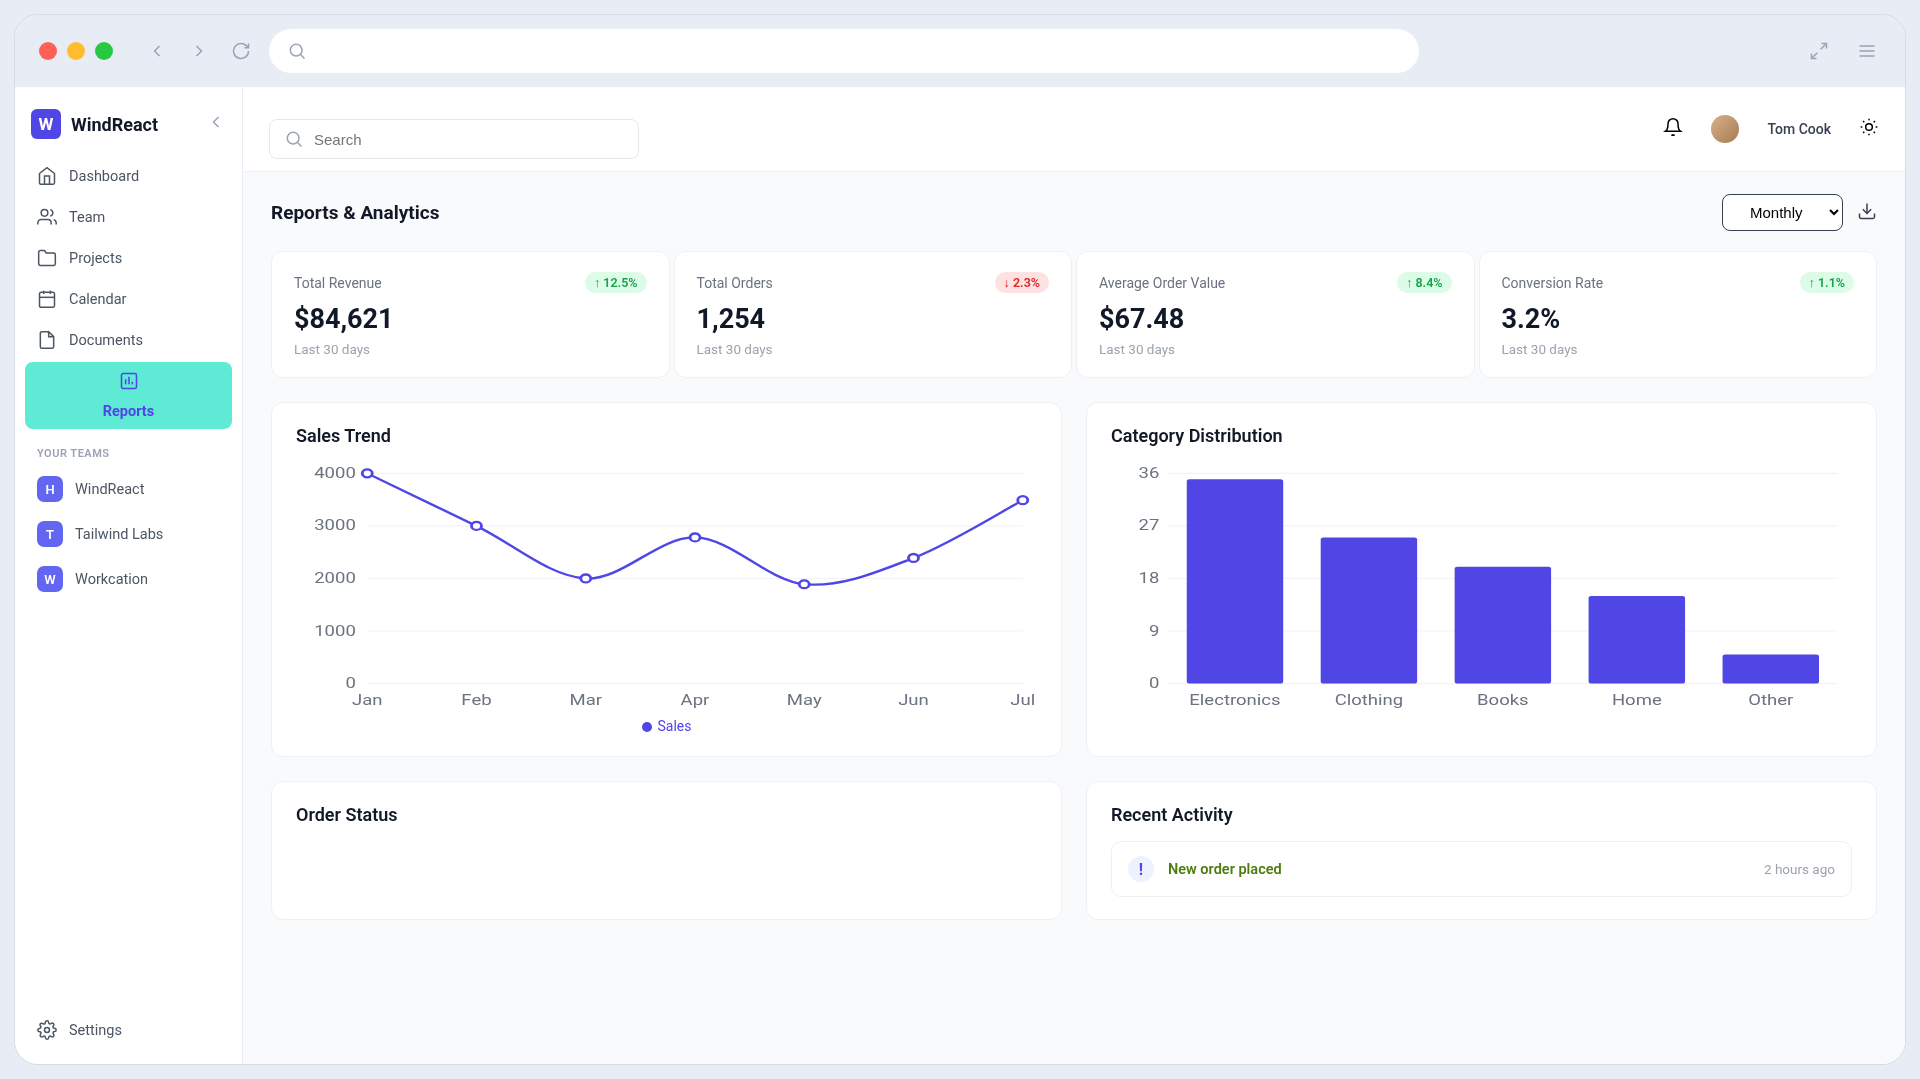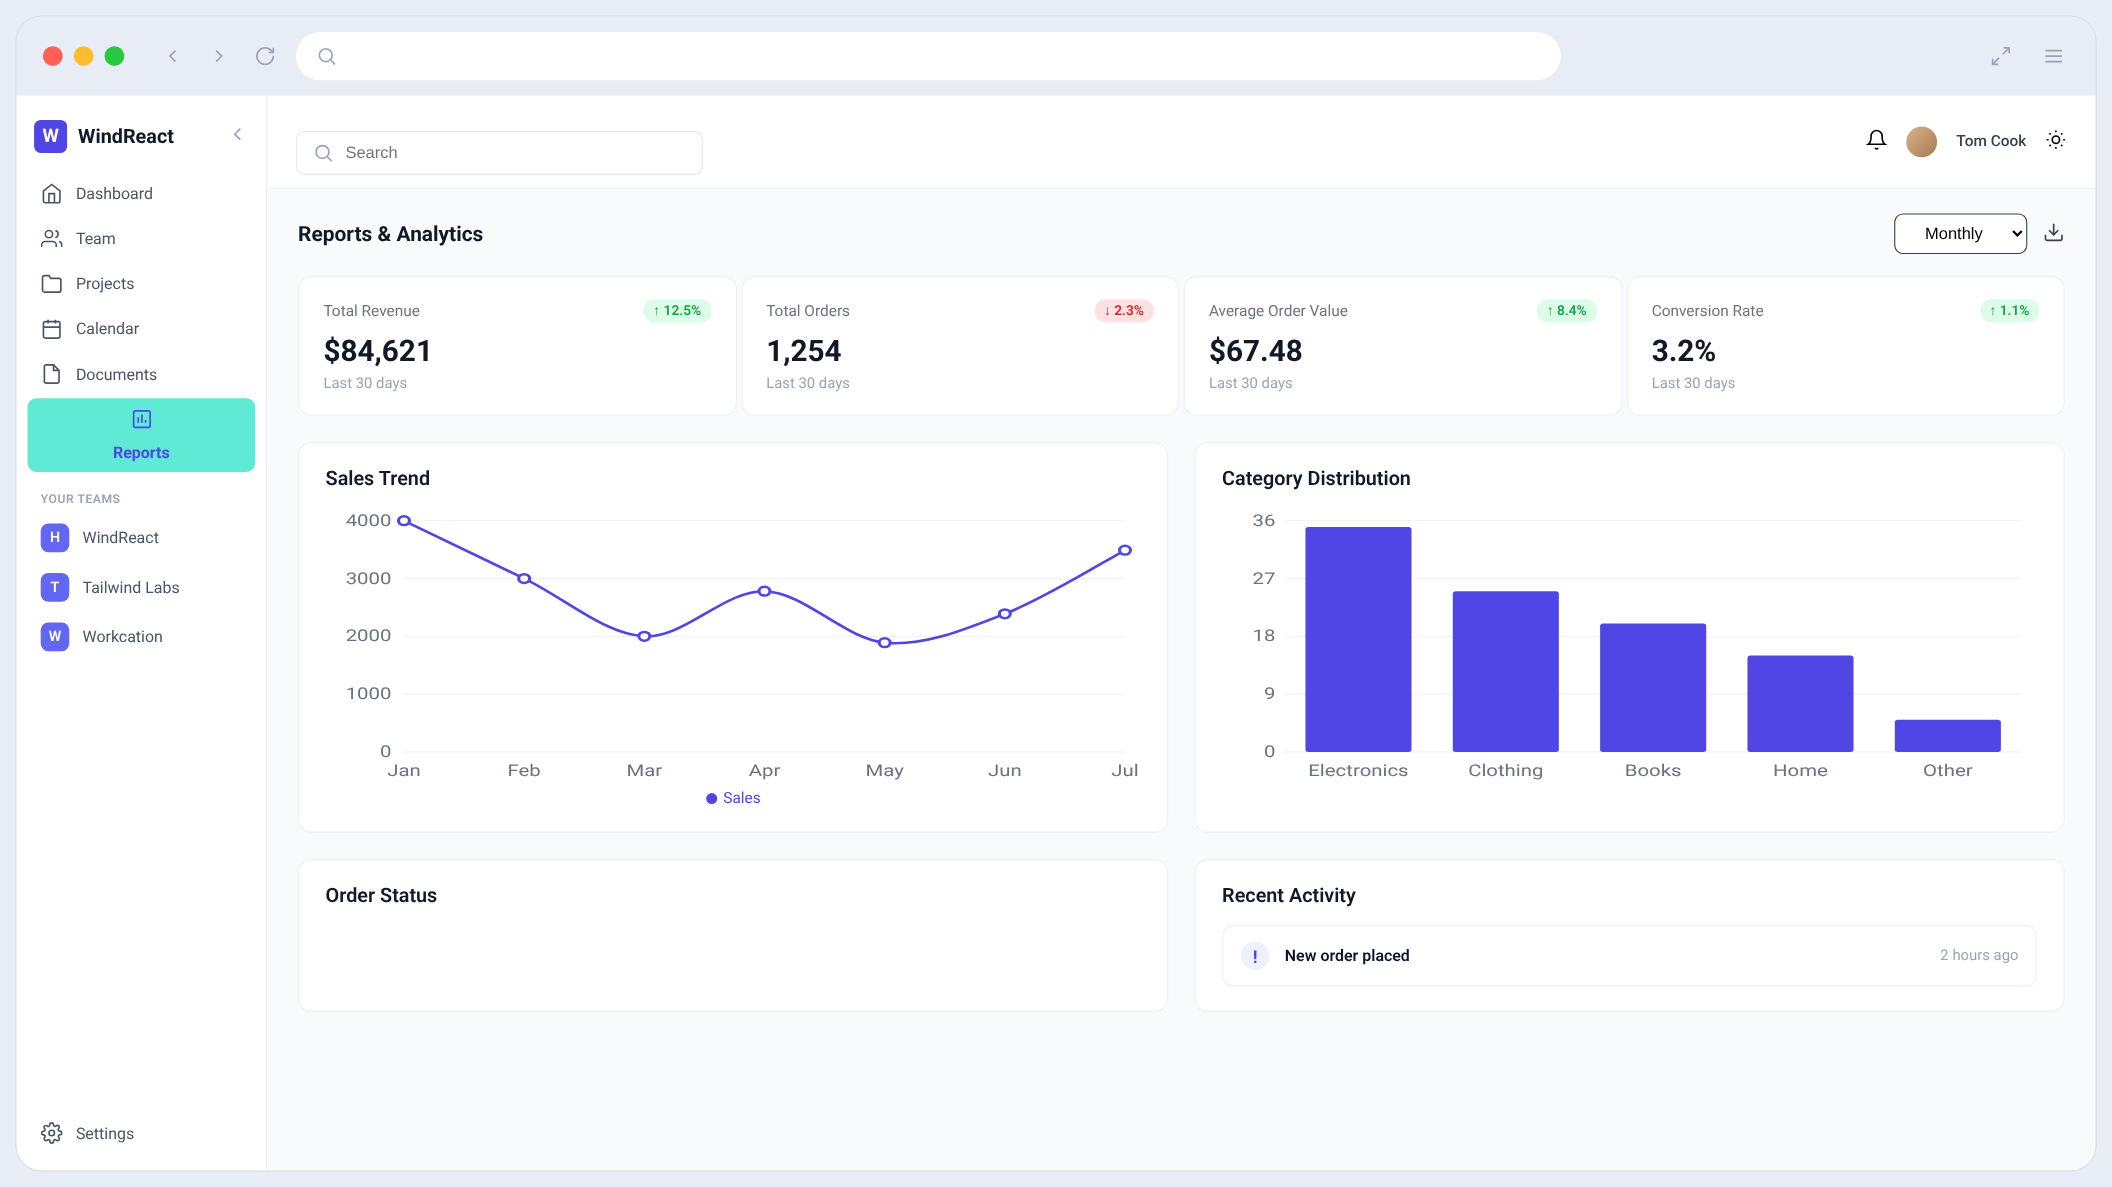--- a/index.html
+++ b/index.html
@@ -31,21 +31,21 @@
 .nav-label-small { font-size: 11px; font-weight: 600; color: #9aa3b5; letter-spacing: 0.5px; padding: 18px 12px 8px; }
 .team-item { display: flex; align-items: center; gap: 12px; padding: 8px 12px; border-radius: 8px; color: #4b5563; cursor: pointer; font-size: 14.5px; }
 .team-badge { width: 26px; height: 26px; border-radius: 7px; background: #6366f1; color: #fff; display: flex; align-items: center; justify-content: center; font-size: 13px; font-weight: 600; }
 .sidebar-footer { margin-top: auto; }
 .settings-item { display: flex; align-items: center; gap: 12px; padding: 10px 12px; color: #4b5563; cursor: pointer; font-size: 14.5px; }
 
 .main { flex: 1; display: flex; flex-direction: column; overflow-y: auto; }
 .topbar { display: flex; align-items: center; gap: 16px; padding: 12px 26px; border-bottom: 1px solid #eef0f5; }
 .search-box { display: flex; align-items: center; gap: 10px; background: #fff; border: 1px solid #e5e7eb; border-radius: 8px; padding: 9px 14px; width: 370px; color: #9aa3b5; margin-top: 20px; }
 .search-box input { border: none; outline: none; background: transparent; font-size: 15px; flex: 1; }
-.topbar-right { margin-left: auto; display: flex; align-items: center; gap: 17px; }
+.topbar-right { margin-left: auto; display: flex; align-items: center; gap: 28px; }
 .avatar { width: 28px; height: 28px; border-radius: 50%; background: linear-gradient(135deg,#d9b08c,#a67c52); }
 .user-name { font-size: 14px; color: #374151; font-weight: 500; }
 
 .content { padding: 22px 28px; background: #f9fafb; flex: 1; }
 .page-head { display: flex; align-items: center; margin-bottom: 20px; }
 .page-title { font-size: 19px; font-weight: 700; color: #111827; }
 .page-head-right { margin-left: auto; display: flex; gap: 14px; align-items: center; }
 .period-select { border: 1px solid #374151; border-radius: 8px; padding: 8px 23px; font-size: 15px; background: #fff; cursor: pointer; }
 .download-btn { color: #374151; cursor: pointer; }
 
@@ -66,21 +66,21 @@
 
 .line-chart svg, .bar-chart svg { width: 100%; height: 100%; }
 .axis-text { font-size: 13px; fill: #6b7280; }
 .legend { text-align: center; font-size: 14px; color: #4f46e5; padding-top: 6px; }
 .legend .dot { display: inline-block; width: 10px; height: 10px; background: #4f46e5; border-radius: 50%; margin-right: 6px; vertical-align: middle; }
 .legend .sq { display: inline-block; width: 12px; height: 12px; background: #4f46e5; margin-right: 6px; vertical-align: middle; }
 
 .bottom-row { display: grid; grid-template-columns: 1fr 1fr; gap: 24px; }
 .activity-item { display: flex; align-items: center; gap: 14px; padding: 14px 16px; border: 1px solid #eef0f5; border-radius: 10px; }
 .act-icon { width: 26px; height: 26px; border-radius: 50%; background: #eef2ff; color: #4f46e5; display: flex; align-items: center; justify-content: center; font-weight: 700; flex-shrink: 0; }
-.act-title { font-size: 14.5px; font-weight: 600; color: #0f172a; }
+.act-title { font-size: 14.5px; font-weight: 600; color: #4d7c0f; }
 .act-time { margin-left: auto; color: #9ca3af; font-size: 13.5px; }
 
 .icon { width: 20px; height: 20px; stroke: currentColor; fill: none; stroke-width: 1.8; }
 </style>
 </head>
 <body>
 
 <div class="browser-frame">
   <div class="browser-chrome">
     <div class="traffic-lights">

